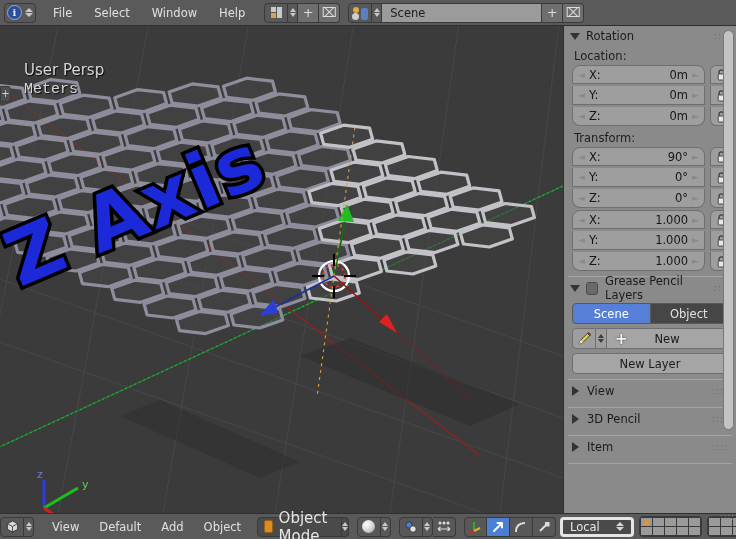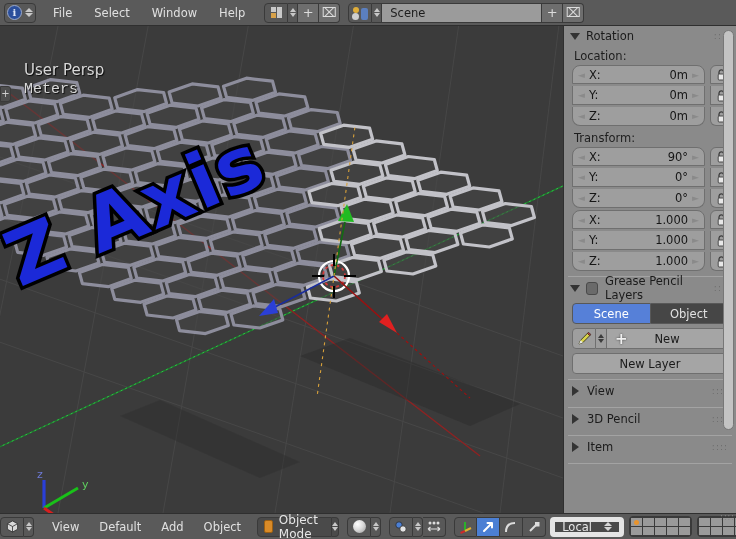--- a/index.html
+++ b/index.html
@@ -142,34 +142,34 @@
 
   
   .botbar { position:absolute; left:0; top:513px; width:736px; height:26px;
     background:#5a5a5a; border-top:1px solid #2f2f2f; display:flex; align-items:center; }
   .bb-ic { width:24px; height:20px; background:#585858; border:1px solid #3a3a3a;
     border-radius:4px 0 0 4px; display:flex; align-items:center; justify-content:center; }
   .cube { width:13px; height:13px; }
   .bb-menu span { color:#e0e0e0; font-size:11.5px; padding:3px 10px; }
   .mode-box { display:flex; align-items:center; height:20px; margin-left:6px; }
   .mode-val { height:20px; background:#4a4a4a; border:1px solid #3a3a3a;
-    display:flex; align-items:center; padding:0 6px; color:#e6e6e6; font-size:12px; gap:6px; }
+    display:flex; align-items:center; padding:0 6px; color:#e6e6e6; font-size:15px; gap:6px; }
   .mode-val.lead { border-radius:4px 0 0 4px; }
   .orange-cube { width:13px; height:13px; background:#d98b28; border:1px solid #9c5f12;
     border-radius:2px; }
   .shade-ball { width:24px; height:20px; background:#585858; border:1px solid #3a3a3a;
     border-radius:4px 0 0 4px; display:flex; align-items:center; justify-content:center; }
   .ball { width:13px; height:13px; border-radius:50%;
     background:radial-gradient(circle at 35% 32%, #fff 0%, #dcdcdc 45%, #9a9a9a 100%); }
   .tool-ic { width:23px; height:20px; background:#585858; border:1px solid #3a3a3a;
     display:flex; align-items:center; justify-content:center; }
   .tool-ic.on { background:#4b7fd4; }
   .tool-ic.l { border-radius:4px 0 0 4px; }
   .tool-ic.r { border-radius:0 4px 4px 0; }
-  .orient { height:20px; min-width:74px; background:#4a4a4a; border:5px solid #e5e5e5;
+  .orient { height:20px; min-width:74px; background:#4a4a4a; border:3px solid #e5e5e5;
     border-radius:4px; display:flex; align-items:center; padding:0 7px;
     color:#e6e6e6; font-size:11.5px; margin-left:4px; }
   .orient .sp { margin-left:auto; display:flex; flex-direction:column; align-items:center; }
   .orient .sp i { width:0; height:0; border-left:4px solid transparent;
     border-right:4px solid transparent; }
   .orient .sp i.up { border-bottom:4px solid #d5d5d5; margin-bottom:1px; }
   .orient .sp i.dn { border-top:4px solid #d5d5d5; }
   .layergrid { display:flex; flex-direction:column; gap:1px; background:#3a3a3a;
     border:1px solid #3a3a3a; border-radius:4px; padding:1px; margin-left:5px; }
   .lgrow { display:flex; gap:1px; }

